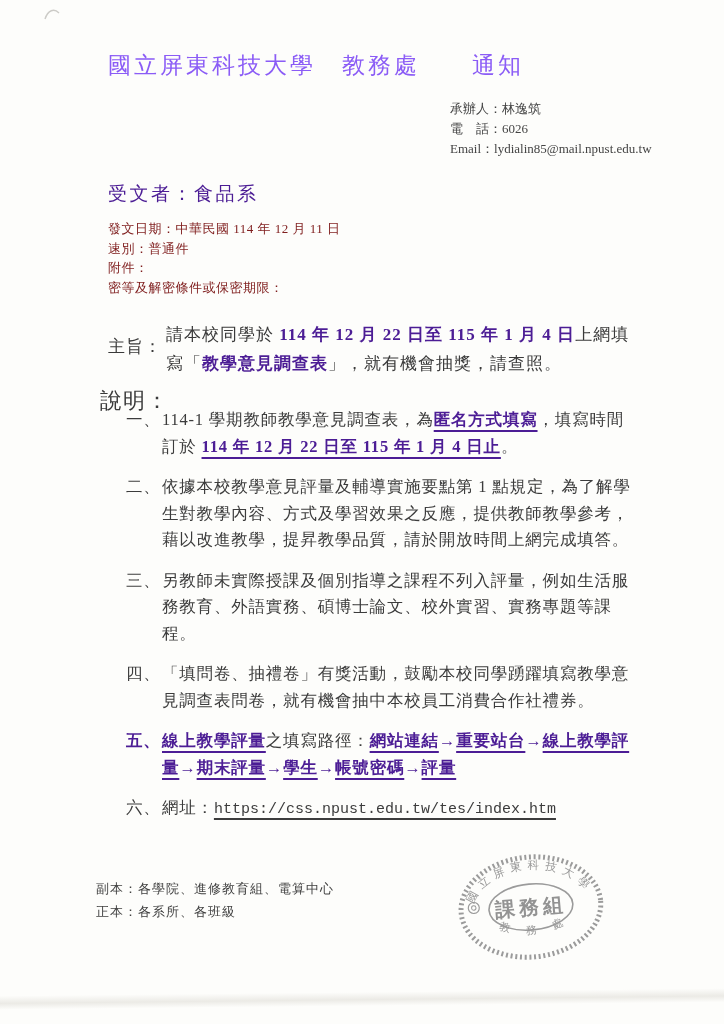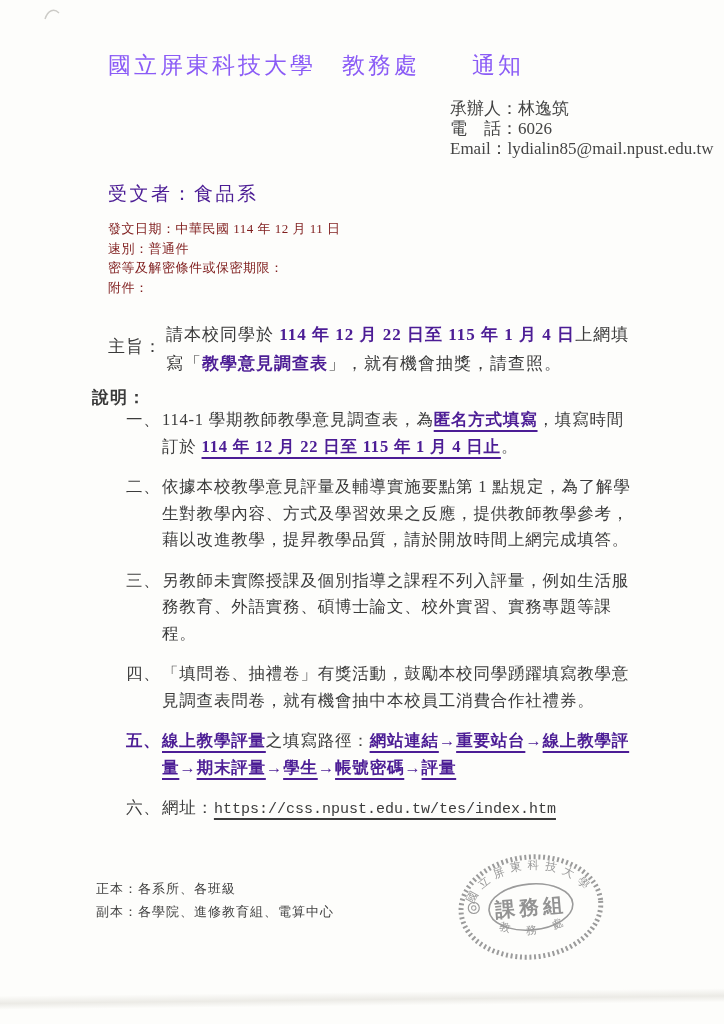--- a/index.html
+++ b/index.html
@@ -13,40 +13,40 @@
   }
   .abs{position:absolute;}
   .page-title{
     left:108px;top:50px;
     font-size:23px;letter-spacing:3px;
     color:#8b5cf6;font-weight:500;
     white-space:nowrap;
   }
   .contact{
     left:450px;top:99px;
-    font-size:17px;line-height:20px;color:#444;
+    font-size:13px;line-height:20px;color:#444;
   }
   .recipient{
     left:108px;top:181px;
     font-size:19px;letter-spacing:2.5px;color:#4c1d95;font-weight:500;
   }
   .meta{
     left:108px;top:219px;
     font-size:13px;line-height:19.5px;color:#7f1d1d;letter-spacing:0.5px;
   }
   .subject{
     left:108px;top:320px;width:528px;
     font-size:17px;line-height:29px;color:#3a3a3a;
     display:flex;letter-spacing:1px;
   }
   .subject .label{flex:none;width:58px;margin-top:12px;}
   .subject .content{flex:1;}
   .expl-label{
-    left:92px;top:386px;
-    font-size:17px;letter-spacing:1px;color:#3a3a3a;font-weight:bold;
+    left:100px;top:386px;
+    font-size:22px;letter-spacing:1px;color:#3a3a3a;
   }
   .items{
     left:126px;top:407px;width:506px;
   }
   .item{
     display:flex;
     font-size:16.5px;line-height:26.5px;
     letter-spacing:0.8px;color:#3c3c3c;
     margin-bottom:14px;
   }
@@ -87,22 +87,22 @@
     <div><span>承辦人：</span><span>林逸筑</span></div>
     <div><span>電　話：</span><span>6026</span></div>
     <div><span>Email：</span><span>lydialin85@mail.npust.edu.tw</span></div>
   </div>
 
   <div class="abs recipient"><span>受文者：</span><span>食品系</span></div>
 
   <div class="abs meta">
     <div>發文日期：中華民國 114 年 12 月 11 日</div>
     <div>速別：普通件</div>
+    <div>附件：</div>
     <div>密等及解密條件或保密期限：</div>
-    <div>附件：</div>
   </div>
 
   <div class="abs subject">
     <span class="label">主旨：</span>
     <span class="content"><span>請本校同學於 </span><span class="b">114 年 12 月 22 日至 115 年 1 月 4 日</span><span>上網填寫「</span><span class="b">教學意見調查表</span><span>」，就有機會抽獎，請查照。</span></span>
   </div>
 
   <div class="abs expl-label">說明：</div>
 
   <div class="abs items">
@@ -126,22 +126,22 @@
       <span class="num b">五、</span>
       <span class="content"><span class="b u">線上教學評量</span><span>之填寫路徑：</span><span class="b u">網站連結</span><span class="b">→</span><span class="b u">重要站台</span><span class="b">→</span><span class="b u">線上教學評量</span><span class="b">→</span><span class="b u">期末評量</span><span class="b">→</span><span class="b u">學生</span><span class="b">→</span><span class="b u">帳號密碼</span><span class="b">→</span><span class="b u">評量</span></span>
     </div>
     <div class="item">
       <span class="num">六、</span>
       <span class="content"><span>網址：</span><span class="u mono">https://css.npust.edu.tw/tes/index.htm</span></span>
     </div>
   </div>
 
   <div class="abs footer">
+    <div>副本：各學院、進修教育組、電算中心</div>
     <div>正本：各系所、各班級</div>
-    <div>副本：各學院、進修教育組、電算中心</div>
   </div>
 
   <div class="abs stamp">
     <svg width="156" height="116" viewBox="0 0 156 116">
       <defs>
         <path id="arcTop" d="M 20,58 A 58,39 0 0 1 136,58" fill="none"></path>
         <path id="arcBottom" d="M 31,66 A 54,35 0 0 0 125,66" fill="none"></path>
       </defs>
 
       <ellipse cx="78" cy="57" rx="70" ry="50" fill="none" stroke="#8e8e8e" stroke-width="5" stroke-dasharray="2 2.7"></ellipse>

